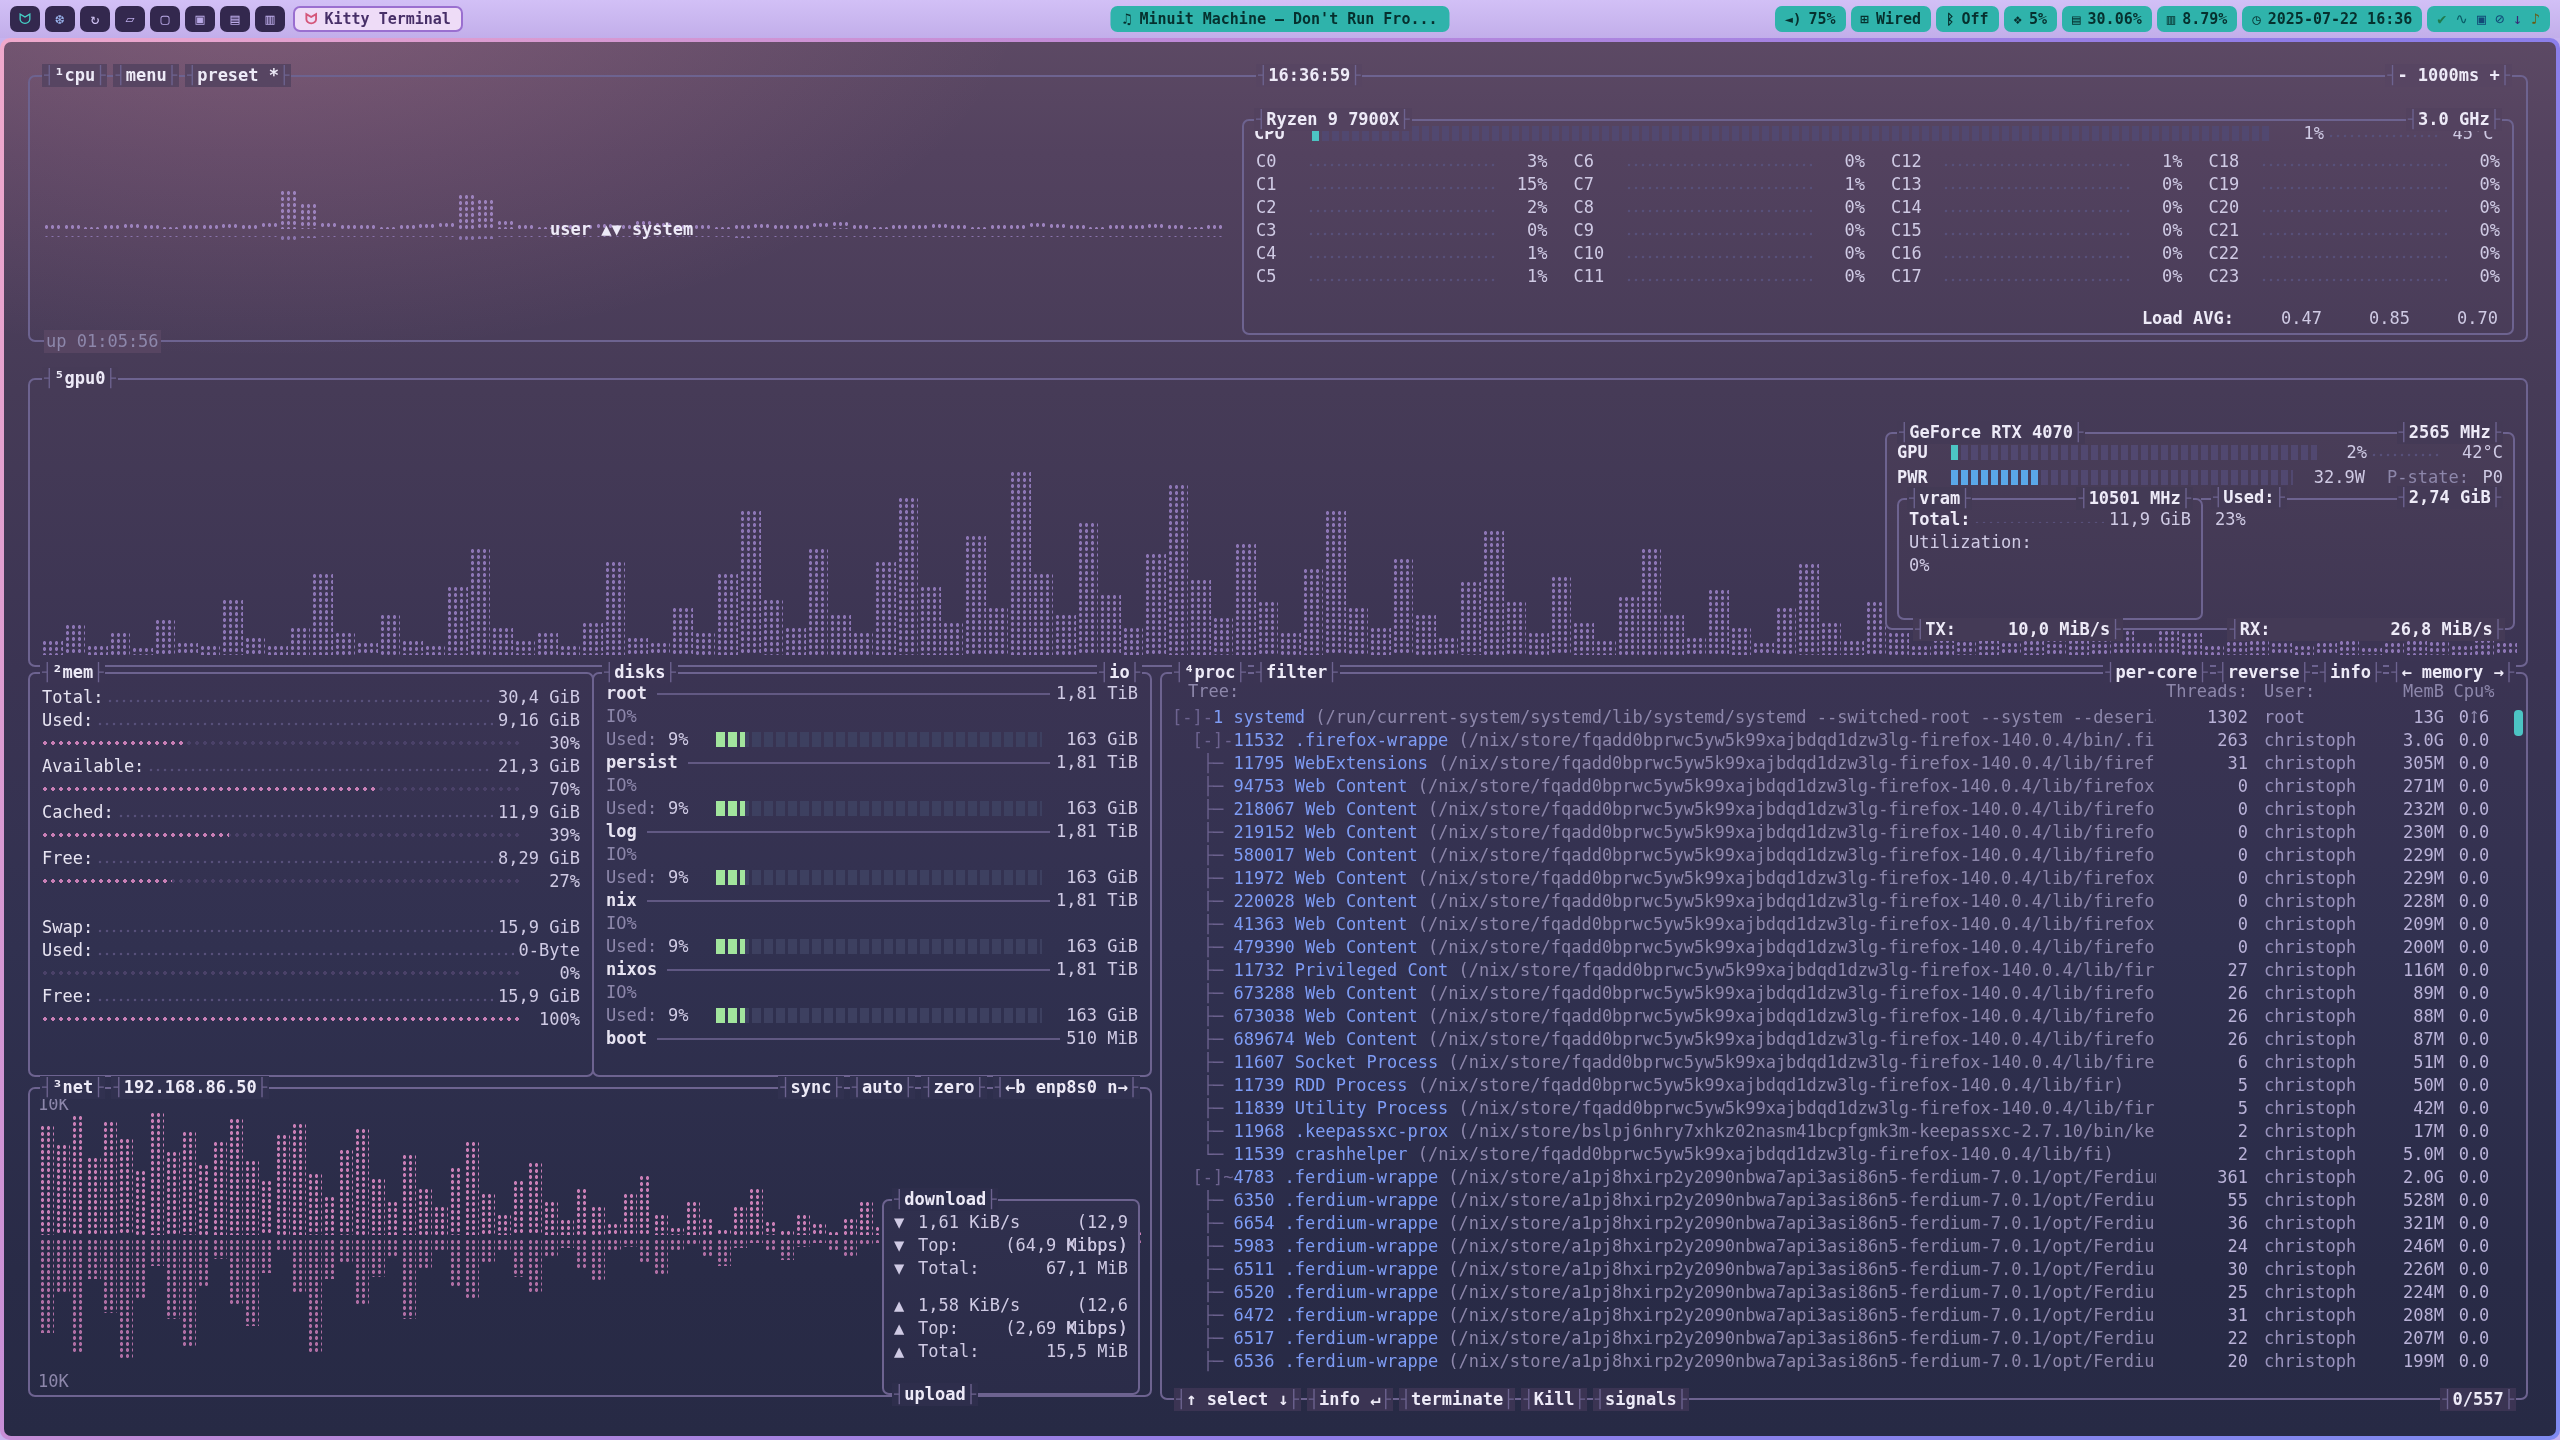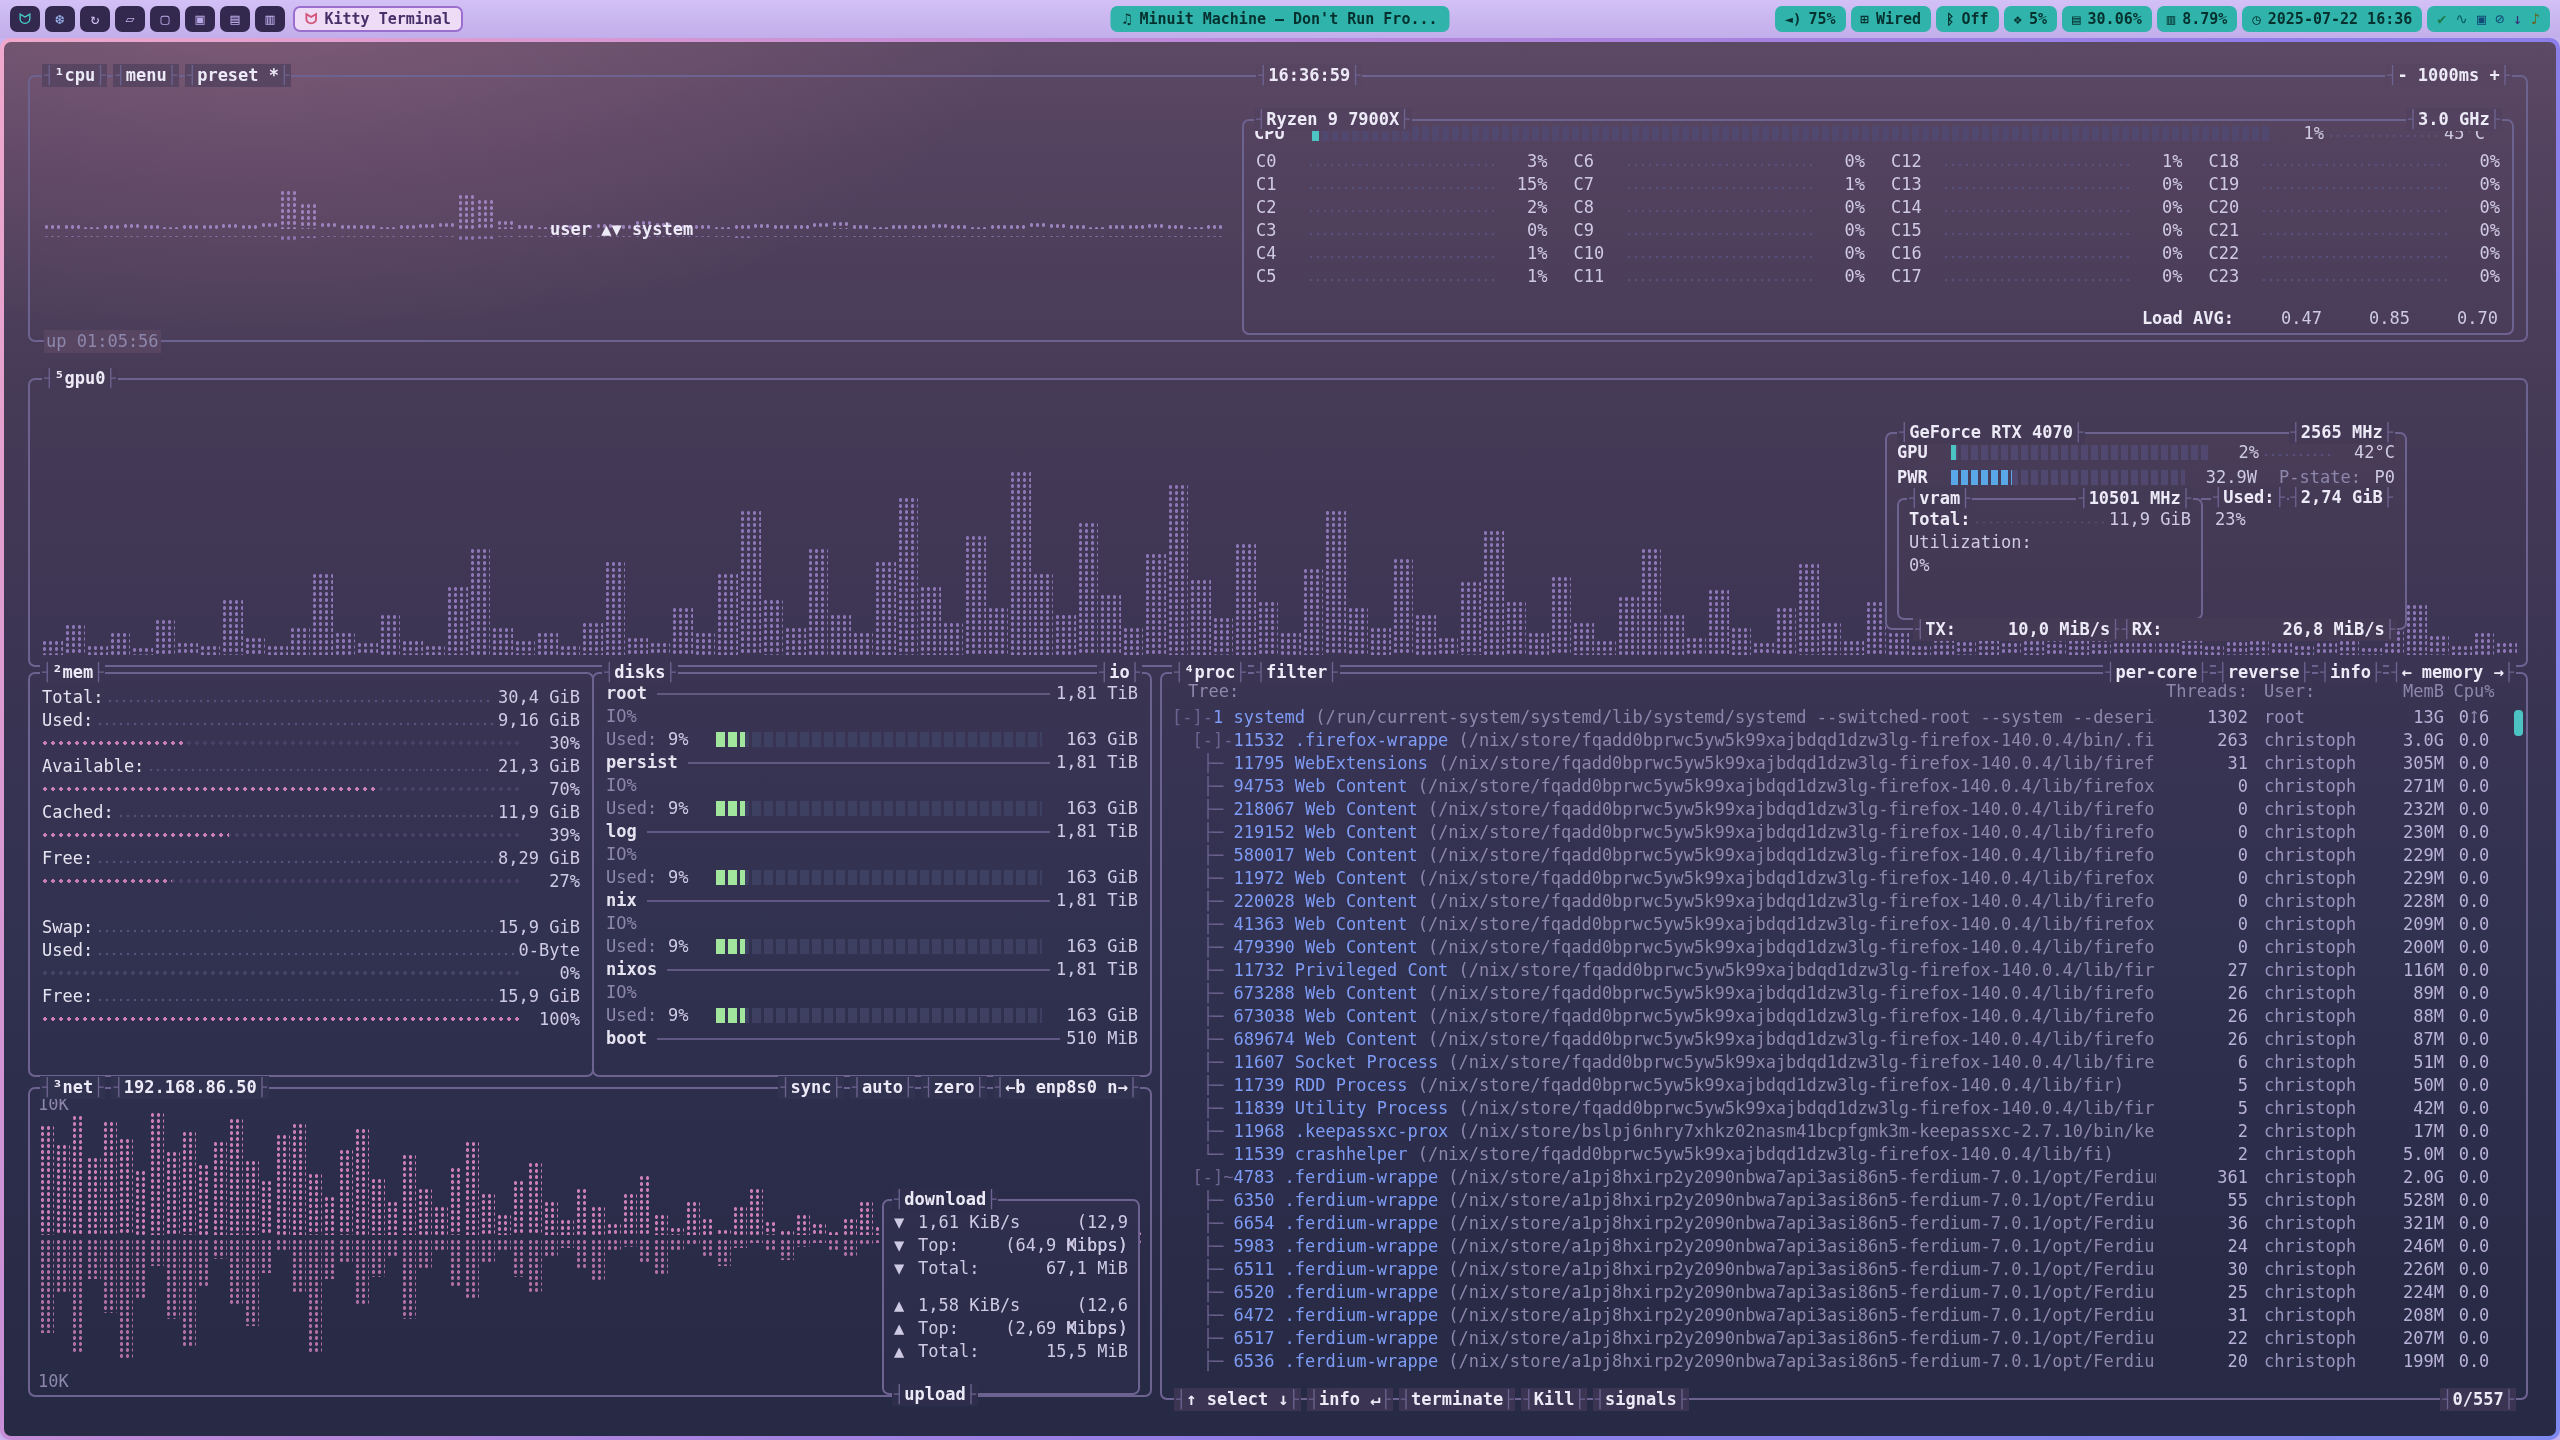--- a/index.html
+++ b/index.html
@@ -346,21 +346,21 @@
       <div class="trow" style="right:10px">
         <span class="tlabel">3.0 GHz</span>
       </div>
       <div class="mrow" style="">
         <span style="width:50px;color:#edeaf7;font-weight:bold">CPU</span>
         <div class="meter">
               <div class="fillbar" id="cpu-meter-fill" style="width: 1%;"></div>
             </div>
         <span style="width:46px;text-align:right">1%</span>
         <span class="lead" style="flex:none;width:110px"></span>
-        <span style="width:58px;text-align:left">45°C</span>
+        <span style="width:58px;text-align:center">45°C</span>
       </div>
       <div id="cores">
             <div class="core-col">
               <div class="core-row">
                 <span class="core-name">C0</span>
                 <span class="lead"></span>
                 <span class="core-pct">3%</span>
               </div>
               <div class="core-row">
                 <span class="core-name">C1</span>
@@ -604,21 +604,21 @@
           <div class="gcol" style="height: 6%;"></div>
           <div class="gcol" style="height: 3%;"></div>
           <div class="gcol" style="height: 10%;"></div>
           <div class="gcol" style="height: 20%;"></div>
           <div class="gcol" style="height: 8%;"></div>
           <div class="gcol" style="height: 4%;"></div>
           <div class="gcol" style="height: 9%;"></div>
           <div class="gcol" style="height: 5%;"></div>
         </div>
 
-    <div class="box" id="gf-box" style="left:1855px;top:52px;width:522px;height:198px;--tbg:#443a56;background:linear-gradient(180deg,#493d58,#403754);z-index:3">
+    <div class="box" id="gf-box" style="left:1855px;top:52px;width:630px;height:198px;--tbg:#443a56;background:linear-gradient(180deg,#493d58,#403754);z-index:3">
       <div class="trow" style="left:10px">
         <span class="tlabel">GeForce RTX 4070</span>
       </div>
       <div class="trow" style="right:10px">
         <span class="tlabel">2565 MHz</span>
       </div>
       <div class="mrow" style="margin-top:6px">
         <span style="width:46px;color:#edeaf7;font-weight:bold">GPU</span>
         <div class="meter">
               <div class="fillbar" id="gpu-meter-fill" style="width: 2%;"></div>

